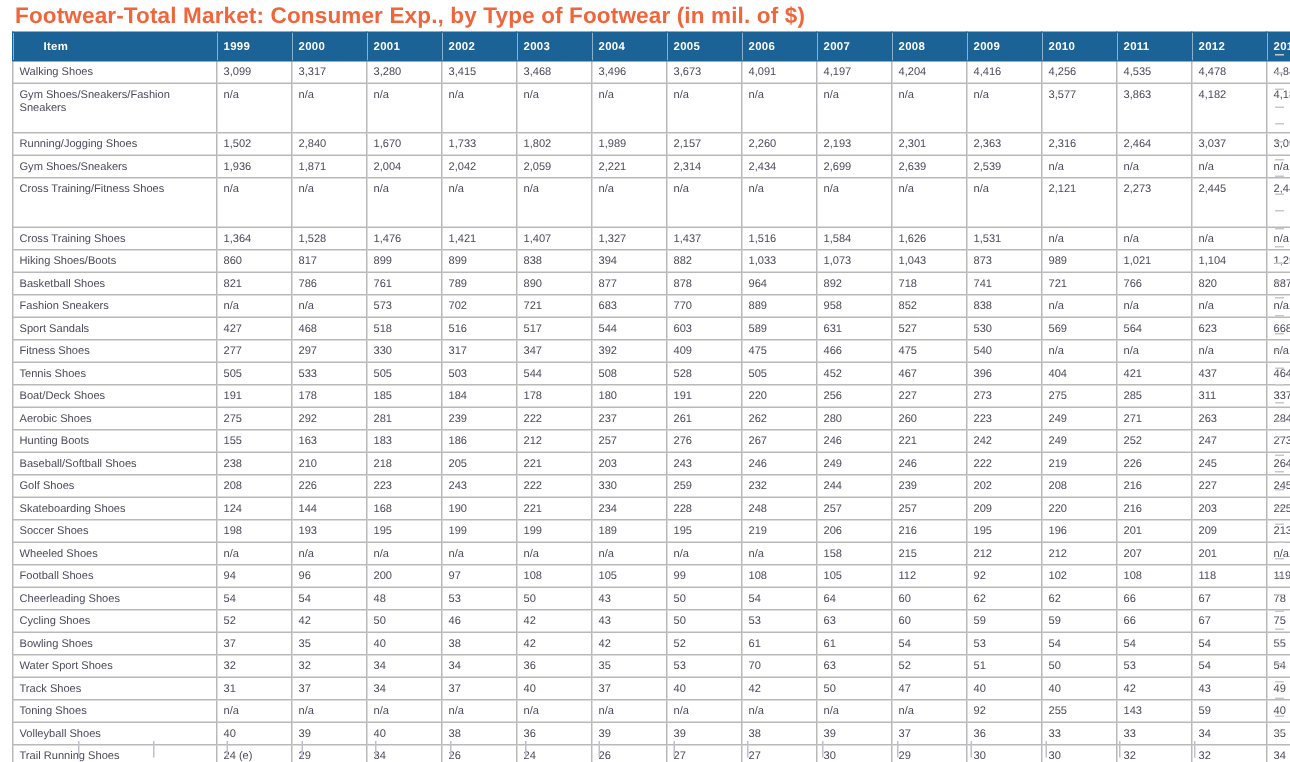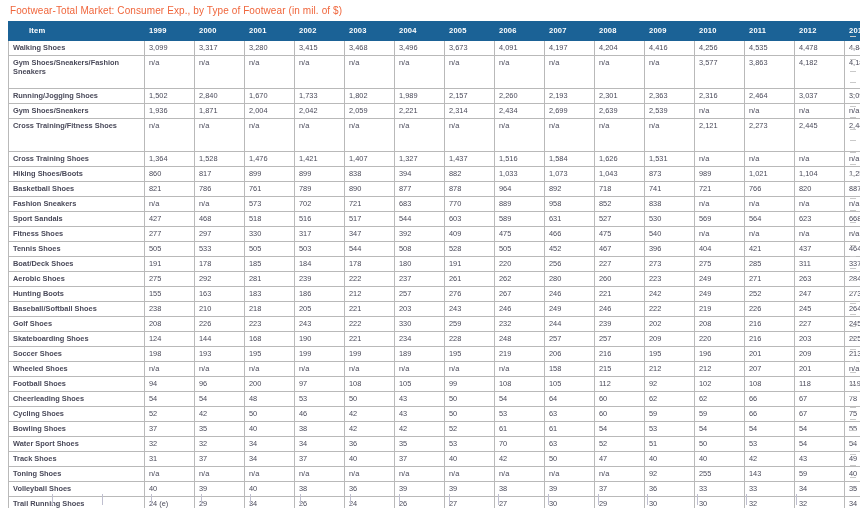--- a/index.html
+++ b/index.html
@@ -17,22 +17,22 @@
   }
   .page {
     position: relative;
     width: 860px;
     height: 508px;
     box-sizing: border-box;
     padding: 0;
   }
   .title {
     color: #F0663C;
-    font-size: 10px;
-    font-weight: 400;
+    font-size: 15px;
+    font-weight: 700;
     letter-spacing: 0.1px;
     padding: 4px 0 3px 10px;
     white-space: nowrap;
     line-height: 14px;
   }
   .table-wrap {
     position: relative;
     margin: 0 0 0 8px;
     width: 838px;
   }
@@ -59,21 +59,21 @@
     border: 1px solid #1B6296;
     padding-top: 4px;
     padding-bottom: 4px;
     text-align: left;
     letter-spacing: 0.2px;
   }
   table.data thead th.item-head {
     padding-left: 20px;
   }
   td.item-cell {
-    font-weight: bold;
+    font-weight: normal;
     color: #4a4a5a;
     padding-left: 6px;
   }
   tbody tr td {
     height: 10px;
   }
   tr.tall td { height: 28px; }
   col.c-item { width: 136px; }
   col.c-yr { width: 50px; }
 

